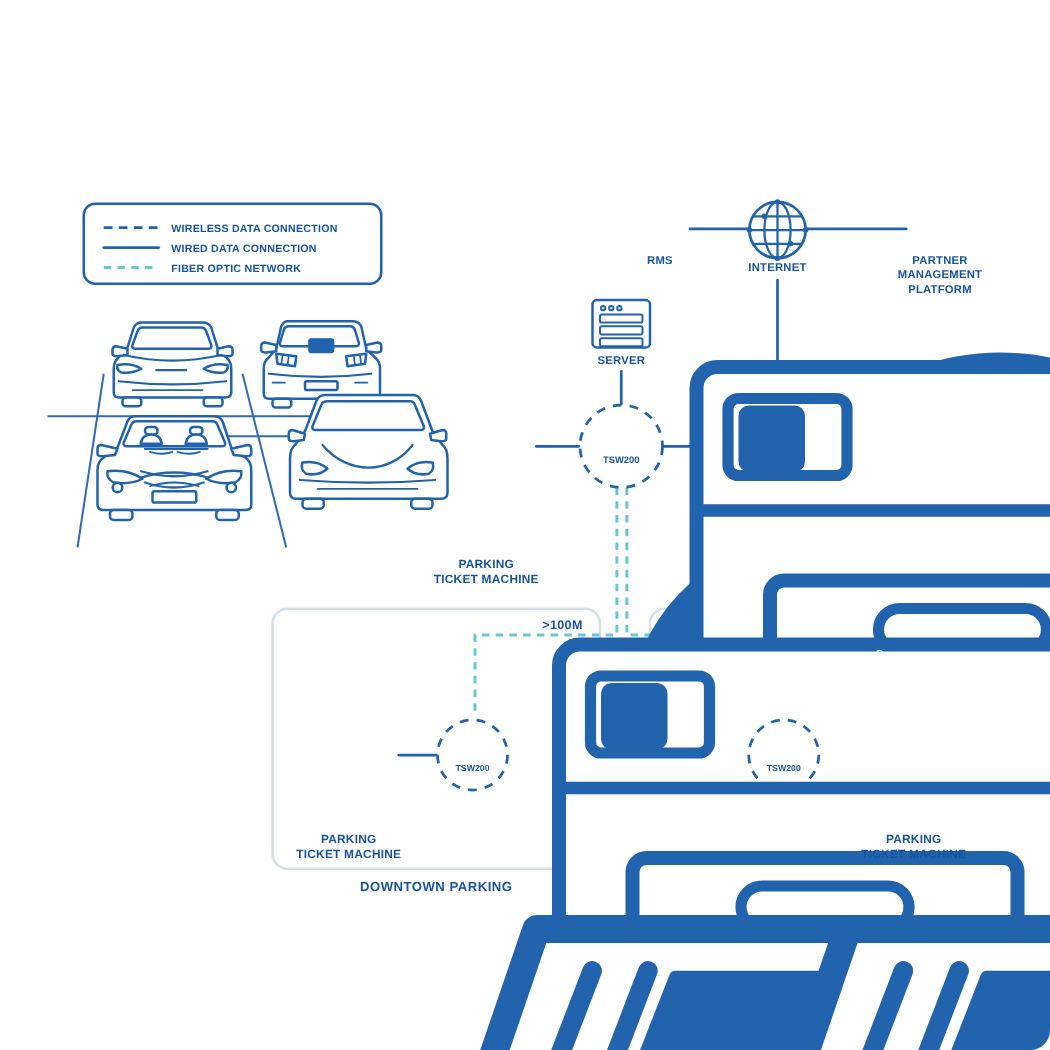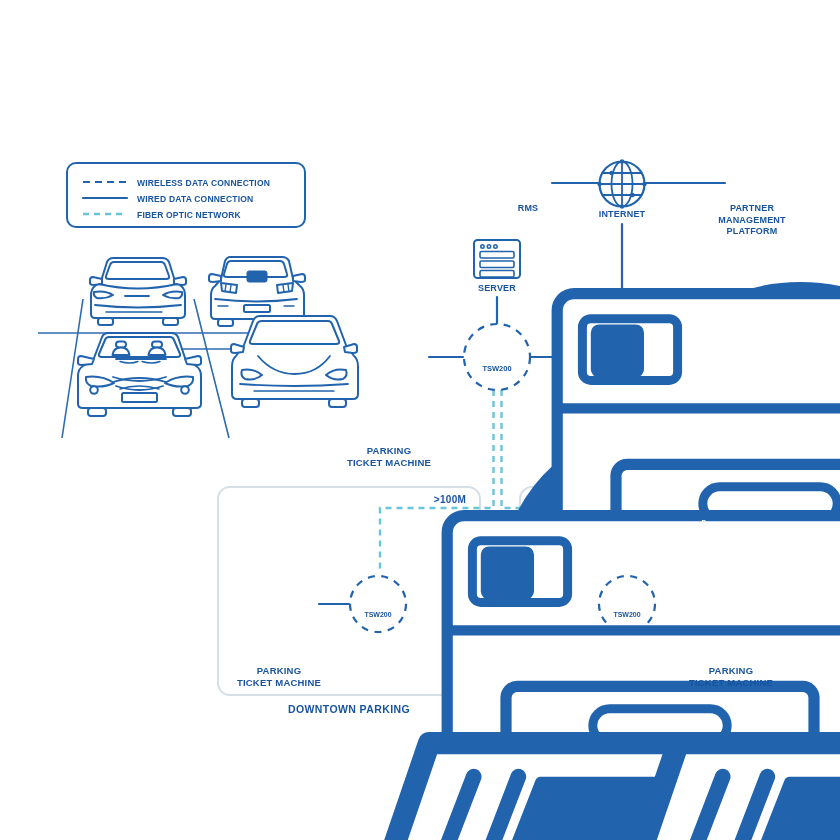--- a/index.html
+++ b/index.html
@@ -1,17 +1,17 @@
 <!DOCTYPE html>
 <html><head>
 <meta charset="utf-8">
 <style>
   html,body{margin:0;padding:0;background:#ffffff;}
   #stage{position:relative;width:840px;height:840px;background:#fff;overflow:hidden;
-         font-family:"Liberation Sans",sans-serif;}
+         font-family:"Liberation Sans",sans-serif;border-radius:16px;}
   svg{position:absolute;inset:0;}
   
   .ln      {stroke:#2163ac;stroke-width:2.2;fill:none;stroke-linecap:round;}
   .ln-dash {stroke:#2163ac;stroke-width:2.2;fill:none;stroke-linecap:butt;stroke-dasharray:7 5;}
   .fiber   {stroke:#68c6d9;stroke-width:2.4;fill:none;stroke-linecap:butt;stroke-dasharray:6 5;}
   .dcirc   {stroke:#2163ac;stroke-width:2.2;fill:none;stroke-dasharray:7 6.5;}
   .s       {stroke:#2163ac;stroke-width:2;fill:#fff;stroke-linejoin:round;}
   .s-thin  {stroke:#2163ac;stroke-width:1.6;fill:#fff;stroke-linejoin:round;}
   .s-fill  {fill:#2163ac;stroke:#2163ac;stroke-width:1;stroke-linejoin:round;}
   .car     {stroke:#2163ac;stroke-width:2;fill:#fff;stroke-linejoin:round;stroke-linecap:round;}

